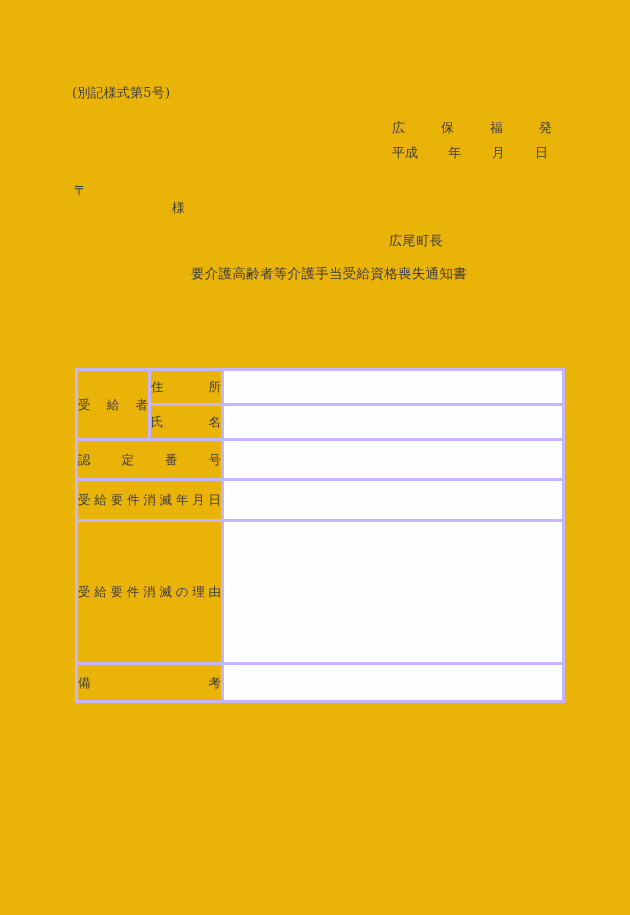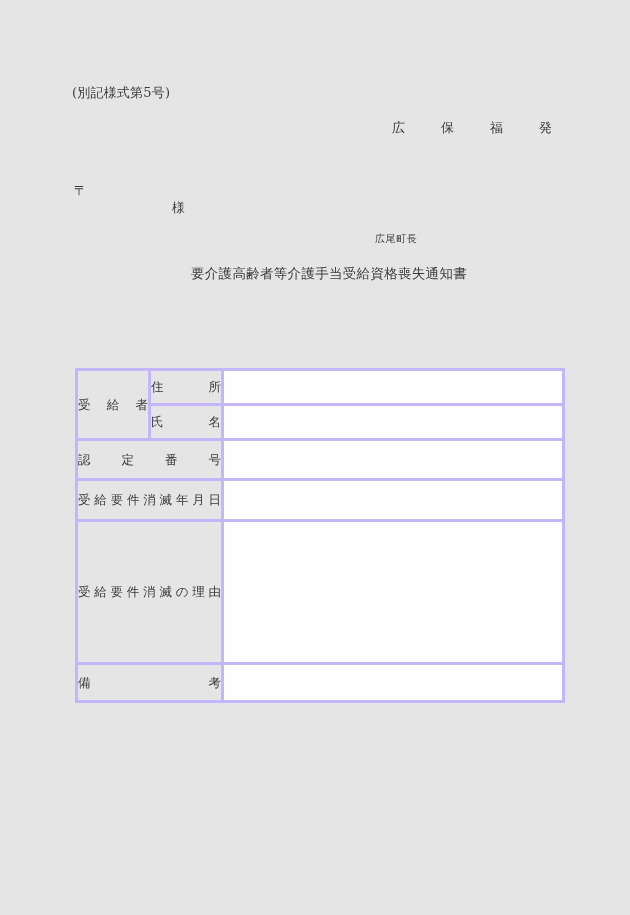--- a/index.html
+++ b/index.html
@@ -11,21 +11,21 @@
     width: 630px;
     height: 915px;
     position: relative;
     font-family: "DejaVu Serif", "Liberation Serif", serif;
     color: #3b3b3b;
     overflow: hidden;
   }
   .page {
     position: absolute;
     inset: 0;
-    background: #e5e5e5;
+    background: #eab308;
   }
 
   
   .abs { position: absolute; white-space: nowrap; }
 
   
   #form-no {
     left: 72px;
     top: 84px;
     font-size: 13px;
@@ -55,23 +55,23 @@
     font-size: 13px;
   }
   #addressee-honorific {
     left: 172px;
     top: 199px;
     font-size: 13px;
   }
 
   
   #sender {
-    left: 375px;
+    left: 389px;
     top: 232px;
-    font-size: 10px;
+    font-size: 13px;
     letter-spacing: 0.6px;
   }
 
   
   #doc-title {
     left: 0;
     top: 265px;
     width: 630px;
     text-align: center;
     font-size: 13.5px;
@@ -143,20 +143,26 @@
 
   <div class="abs" id="form-no">(別記様式第5号)</div>
 
   <div id="doc-number-block">
     <div class="hdr-row">
       <span>広</span>
       <span>保</span>
       <span>福</span>
       <span>発</span>
     </div>
+    <div class="hdr-row era">
+      <span>平成</span>
+      <span>年</span>
+      <span>月</span>
+      <span>日</span>
+    </div>
   </div>
 
   <div class="abs" id="postal-mark">〒</div>
   <div class="abs" id="addressee-honorific">様</div>
 
   <div class="abs" id="sender">広尾町長</div>
 
   <div class="abs" id="doc-title">要介護高齢者等介護手当受給資格喪失通知書</div>
 
 

